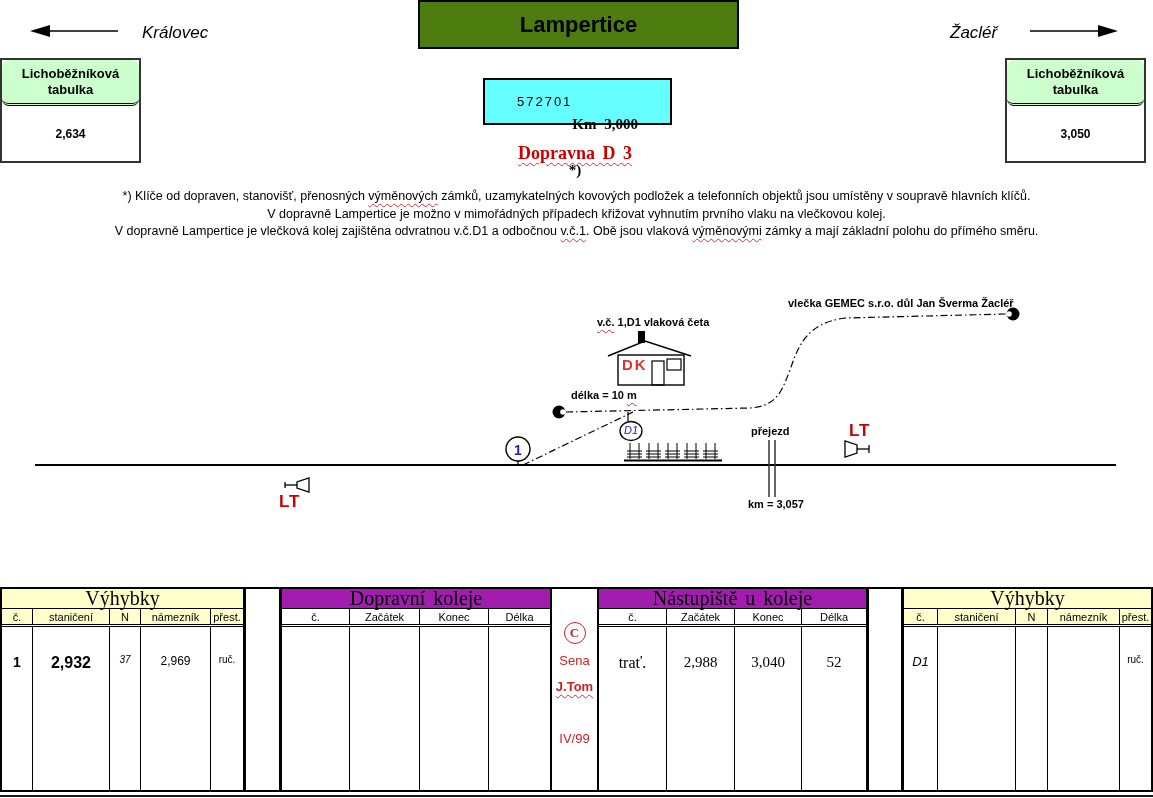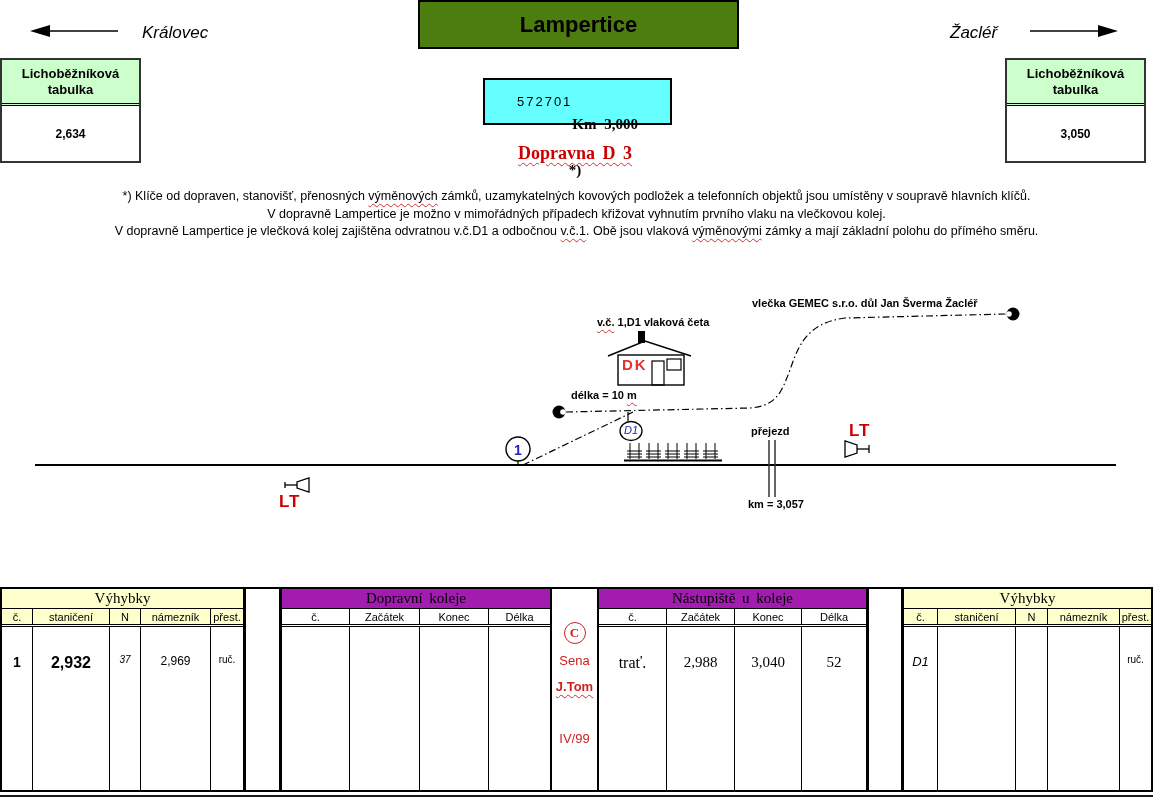--- a/index.html
+++ b/index.html
@@ -12,38 +12,38 @@
   
   .dir-label{font-style:italic;font-size:17px;}
   #station-box{left:418px;top:0;width:317px;height:45px;background:#4d7c0f;border:2px solid #000;
                display:flex;align-items:center;justify-content:center;font-weight:bold;font-size:22px;}
   #km-box{left:483px;top:78px;width:185px;height:43px;background:#66ffff;border:2px solid #000;
           display:flex;align-items:center;justify-content:center;line-height:16px;}
   #km-box .num{font-size:13px;letter-spacing:2px;}
   #km-box .km{font-family:"Liberation Serif",serif;font-weight:bold;font-size:15px;word-spacing:4px;margin-top:45px;}
   .trap-box{top:58px;width:141px;height:105px;border:2px solid #333;background:#fff;box-sizing:border-box;}
   .trap-head{height:43px;background:#ccffcc;border-bottom:3px double #000;display:flex;flex-direction:column;
-             align-items:center;justify-content:center;font-weight:bold;font-size:13px;line-height:16px;}
+             align-items:center;justify-content:center;font-weight:bold;font-size:13px;line-height:16px;border-radius:7px;}
   .trap-val{height:56px;display:flex;align-items:center;justify-content:center;font-weight:bold;font-size:12px;}
   #dopravna{left:455px;top:143px;width:240px;text-align:center;font-family:"Liberation Serif",serif;
             font-weight:bold;font-size:18px;word-spacing:3px;}
   #footnote-marker{left:455px;top:162px;width:240px;text-align:center;font-family:"Liberation Serif",serif;
                    font-weight:bold;font-size:15px;}
   
   #notes{left:0;top:188px;width:1153px;text-align:center;font-size:12.5px;line-height:17.5px;}
   
   .dlabel{font-weight:bold;font-size:11px;white-space:nowrap;}
   .lt{color:#c00;font-weight:bold;font-size:17px;letter-spacing:1px;}
   #dk-label{color:#d33;font-size:15px;font-weight:bold;letter-spacing:2px;}
   .node-label{font-size:11px;text-align:center;}
   
   #table-band{left:0;top:587px;width:1153px;height:205px;}
   .tbl{position:absolute;top:0;height:205px;border:2px solid #000;background:#fff;box-sizing:border-box;}
   .tbl-title{height:19px;border-bottom:1px solid #000;display:flex;align-items:center;justify-content:center;
-             font-family:"Liberation Serif",serif;font-size:15px;word-spacing:3px;}
+             font-family:"Liberation Serif",serif;font-size:20px;word-spacing:3px;}
   .bg-yel{background:#ffffcc;}
   .bg-cyn{background:#a21caf;}
   .tbl-head{height:15px;border-bottom:3px double #000;display:grid;}
   .tbl-head .hc{border-right:1px solid #000;display:flex;align-items:center;justify-content:center;
                 font-size:11px;overflow:hidden;}
   .tbl-head .hc:last-child{border-right:none;}
   .tbl-body{display:grid;height:calc(100% - 38px);}
   .tbl-body .bc{border-right:1px solid #000;display:flex;justify-content:center;align-items:flex-start;
                 padding-top:27px;box-sizing:border-box;}
   .tbl-body .bc:last-child{border-right:none;}
@@ -203,21 +203,21 @@
 
     <g stroke="#000" stroke-width="1.4" fill="none">
       <rect x="618" y="70" width="66" height="30" fill="#fff"></rect>
       <polyline points="608,71 645,56 691,71"></polyline>
       <rect x="638" y="46" width="7" height="12" fill="#000" stroke="none"></rect>
       <rect x="652" y="76" width="12" height="24" stroke-width="1.2"></rect>
       <rect x="667" y="74" width="14" height="11" stroke-width="1.2"></rect>
     </g>
   </svg>
 
-  <div class="abs dlabel" style="left:752px;top:297px">vlečka GEMEC s.r.o. důl Jan Šverma Žacléř</div>
+  <div class="abs dlabel" style="left:788px;top:297px">vlečka GEMEC s.r.o. důl Jan Šverma Žacléř</div>
   <div class="abs dlabel" style="left:597px;top:316px"><span class="wavy">v.č.</span><span> 1,D1 vlaková četa</span></div>
   <div class="abs" id="dk-label" style="left:622px;top:356px">DK</div>
   <div class="abs dlabel" style="left:571px;top:389px"><span>délka = 10 </span><span class="wavy">m</span></div>
   <div class="abs node-label blue" style="left:620px;top:424px;width:22px;font-style:italic">D1</div>
   <div class="abs node-label blue" style="left:506px;top:442px;width:24px;font-weight:bold;font-size:14px">1</div>
   <div class="abs dlabel" style="left:751px;top:425px">přejezd</div>
   <div class="abs dlabel" style="left:748px;top:498px">km = 3,057</div>
   <div class="abs lt" style="left:849px;top:421px">LT</div>
   <div class="abs lt" style="left:279px;top:492px">LT</div>
 

